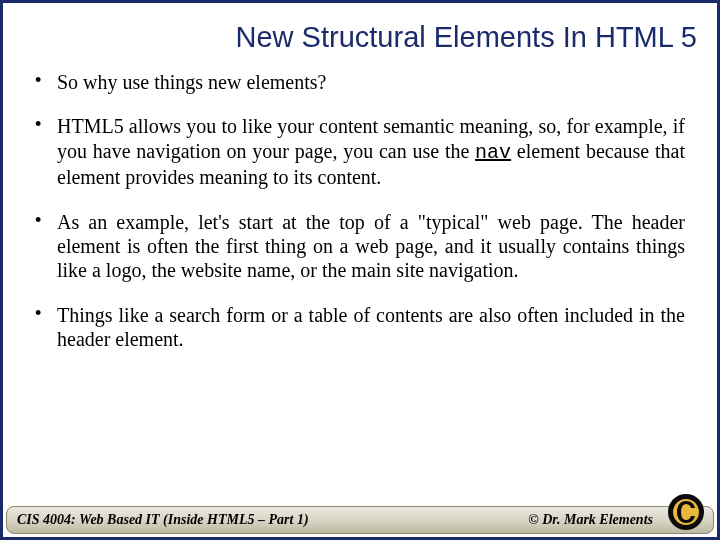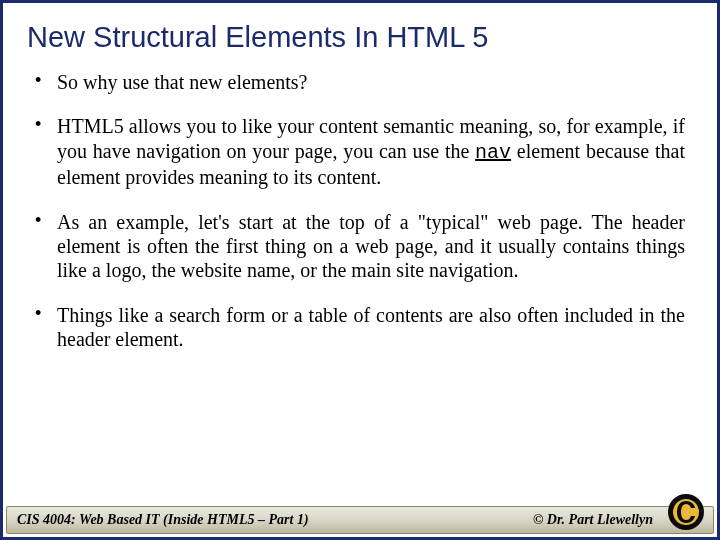--- a/index.html
+++ b/index.html
@@ -7,21 +7,21 @@
   .slide {
     width: 720px;
     height: 540px;
     border: 3px solid #1b2a6b;
     position: relative;
     display: flex;
     flex-direction: column;
     background: #fff;
   }
   .title {
-    text-align: left;
+    text-align: right;
     color: #1b2a6b;
     font-size: 29px;
     font-weight: 400;
     padding: 18px 20px 10px 24px;
     font-family: Arial, Helvetica, sans-serif;
   }
   .content {
     flex: 1;
     padding: 6px 32px 0 32px;
     font-family: "Times New Roman", Times, serif;
@@ -48,21 +48,21 @@
     left: 3px;
     right: 3px;
     bottom: 3px;
     height: 34px;
   }
   .footer-bar {
     position: absolute;
     left: 0; right: 0; top: 6px; bottom: 0;
     background: linear-gradient(#eceae0, #d6d3c4 55%, #bdb99f);
     border: 1px solid #8a8770;
-    border-radius: 2px;
+    border-radius: 8px;
     display: flex;
     align-items: center;
     font-family: "Times New Roman", Times, serif;
     font-style: italic;
     font-weight: bold;
     font-size: 14px;
     color: #000;
     padding: 0 10px;
   }
   .footer-left { flex: 0 0 auto; min-width: 300px; }
@@ -81,21 +81,21 @@
 </head>
 <body>
 
 <div class="slide">
   <div class="title">New Structural Elements In HTML 5</div>
 
   <div class="content">
 
     <div class="bullet">
       <div class="marker">•</div>
-      <div class="text">So why use that new elements?</div>
+      <div class="text">So why use things new elements?</div>
     </div>
 
     <div class="bullet">
       <div class="marker">•</div>
       <div class="text"><span>HTML5 allows you to like your content semantic meaning, so, for example, if you have navigation on your page, you can use the </span><span class="mono">nav</span><span> element because that element provides meaning to its content.</span></div>
     </div>
 
     <div class="bullet">
       <div class="marker">•</div>
       <div class="text"> As an example, let's start at the top of a "typical" web page. The header element is often the first thing on a web page, and it usually contains things like a logo, the website name, or the main site navigation.</div>
@@ -106,21 +106,21 @@
       <div class="text">Things like a search form or a table of contents are also often included in the header element.</div>
     </div>
 
   </div>
 
   <div class="footer-wrap">
     <div class="footer-bar">
       <div class="footer-left">CIS 4004: Web Based IT (Inside HTML5 – Part 1)</div>
       <div class="spacer"></div>
       <div class="spacer"></div>
-      <div class="footer-right">© Dr. Part Llewellyn</div>
+      <div class="footer-right">© Dr. Mark Elements</div>
       <div style="width:50px"></div>
     </div>
     <div class="logo">
       <svg viewBox="0 0 40 40">
         <circle cx="20" cy="20" r="18" fill="#0a0a0a"></circle>
         <circle cx="20" cy="20" r="13" fill="#e9b73a"></circle>
         <path d="M20 9 C15 9 11 13 11 20 C11 27 15 31 20 31 C25 31 28 28 29 24 L25 24 C24 27 22 28 20 28 C17 28 15 25 15 20 C15 15 17 12 20 12 C22 12 24 13 25 16 L29 16 C28 12 25 9 20 9 Z" fill="#0a0a0a"></path>
       </svg>
     </div>
   </div>

